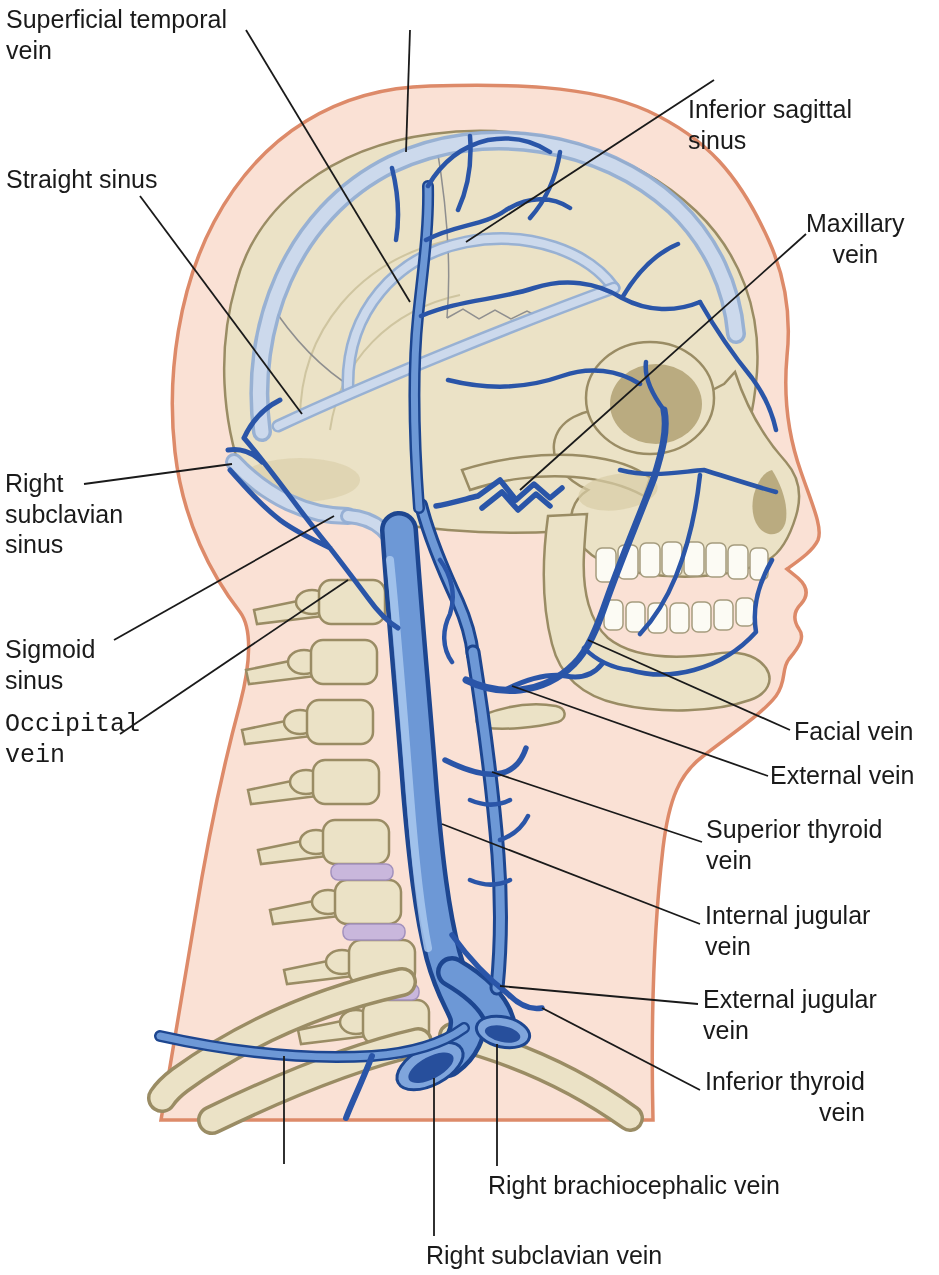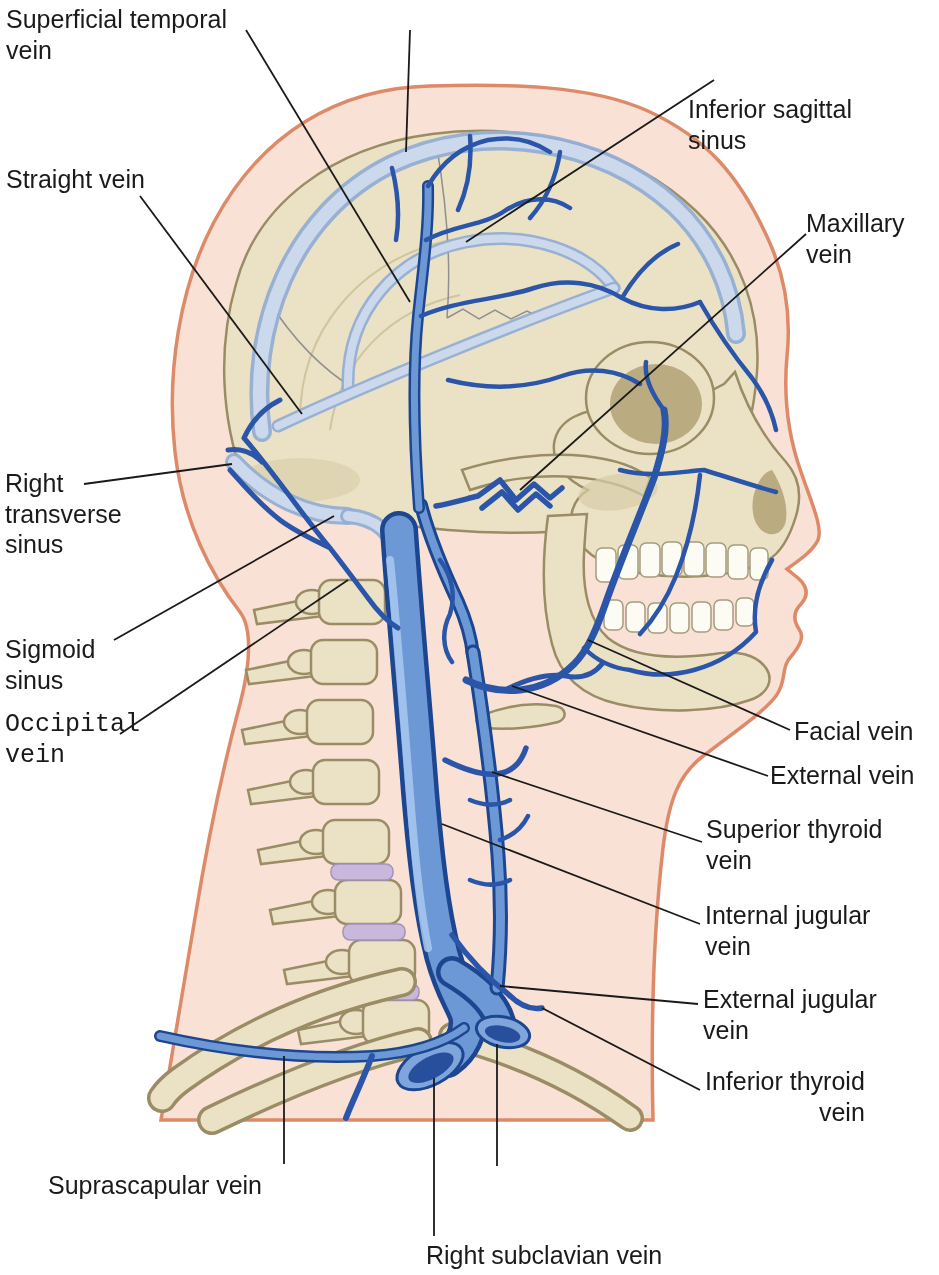--- a/index.html
+++ b/index.html
@@ -257,35 +257,35 @@
       <line class="leader" x1="284" y1="1164" x2="284" y2="1056"></line>
       <line class="leader" x1="497" y1="1166" x2="497" y2="1044"></line>
       <line class="leader" x1="434" y1="1236" x2="434" y2="1078"></line>
     </g>
   </svg>
 
   <div class="label" style="left:6px;   top:4px;">Superficial temporal
 vein</div>
   <div class="label" style="left:688px; top:62px;margin-top:32px;">Inferior sagittal
 sinus</div>
-  <div class="label" style="left:6px;   top:164px;">Straight vein</div>
-  <div class="label" style="left:806px; top:208px;">Maxillary
+  <div class="label" style="left:6px;   top:164px;">Straight sinus</div>
+  <div class="label" style="left:806px; top:208px;text-align:center;">Maxillary
 vein</div>
   <div class="label" style="left:5px;   top:468px;">Right
-transverse
+subclavian
 sinus</div>
   <div class="label" style="left:5px;   top:614px;margin-top:20px;">Sigmoid
 sinus</div>
   <div class="label" style="left:5px;   top:710px;font-family:Liberation Mono, monospace;">Occipital
 vein</div>
   <div class="label" style="left:794px; top:716px;text-align:center;">Facial vein</div>
   <div class="label" style="left:770px; top:760px;">External vein</div>
   <div class="label" style="left:706px; top:814px;">Superior thyroid
 vein</div>
   <div class="label" style="left:705px; top:900px;">Internal jugular
 vein</div>
   <div class="label" style="left:703px; top:984px;">External jugular
 vein</div>
   <div class="label" style="left:705px; top:1066px;text-align:right;">Inferior thyroid
 vein</div>
-  <div class="label" style="left:48px;  top:1170px;">Suprascapular vein</div>
+  <div class="label" style="left:488px; top:1170px;">Right brachiocephalic vein</div>
   <div class="label" style="left:426px; top:1240px;">Right subclavian vein</div>
 </div>
 
 </body></html>

